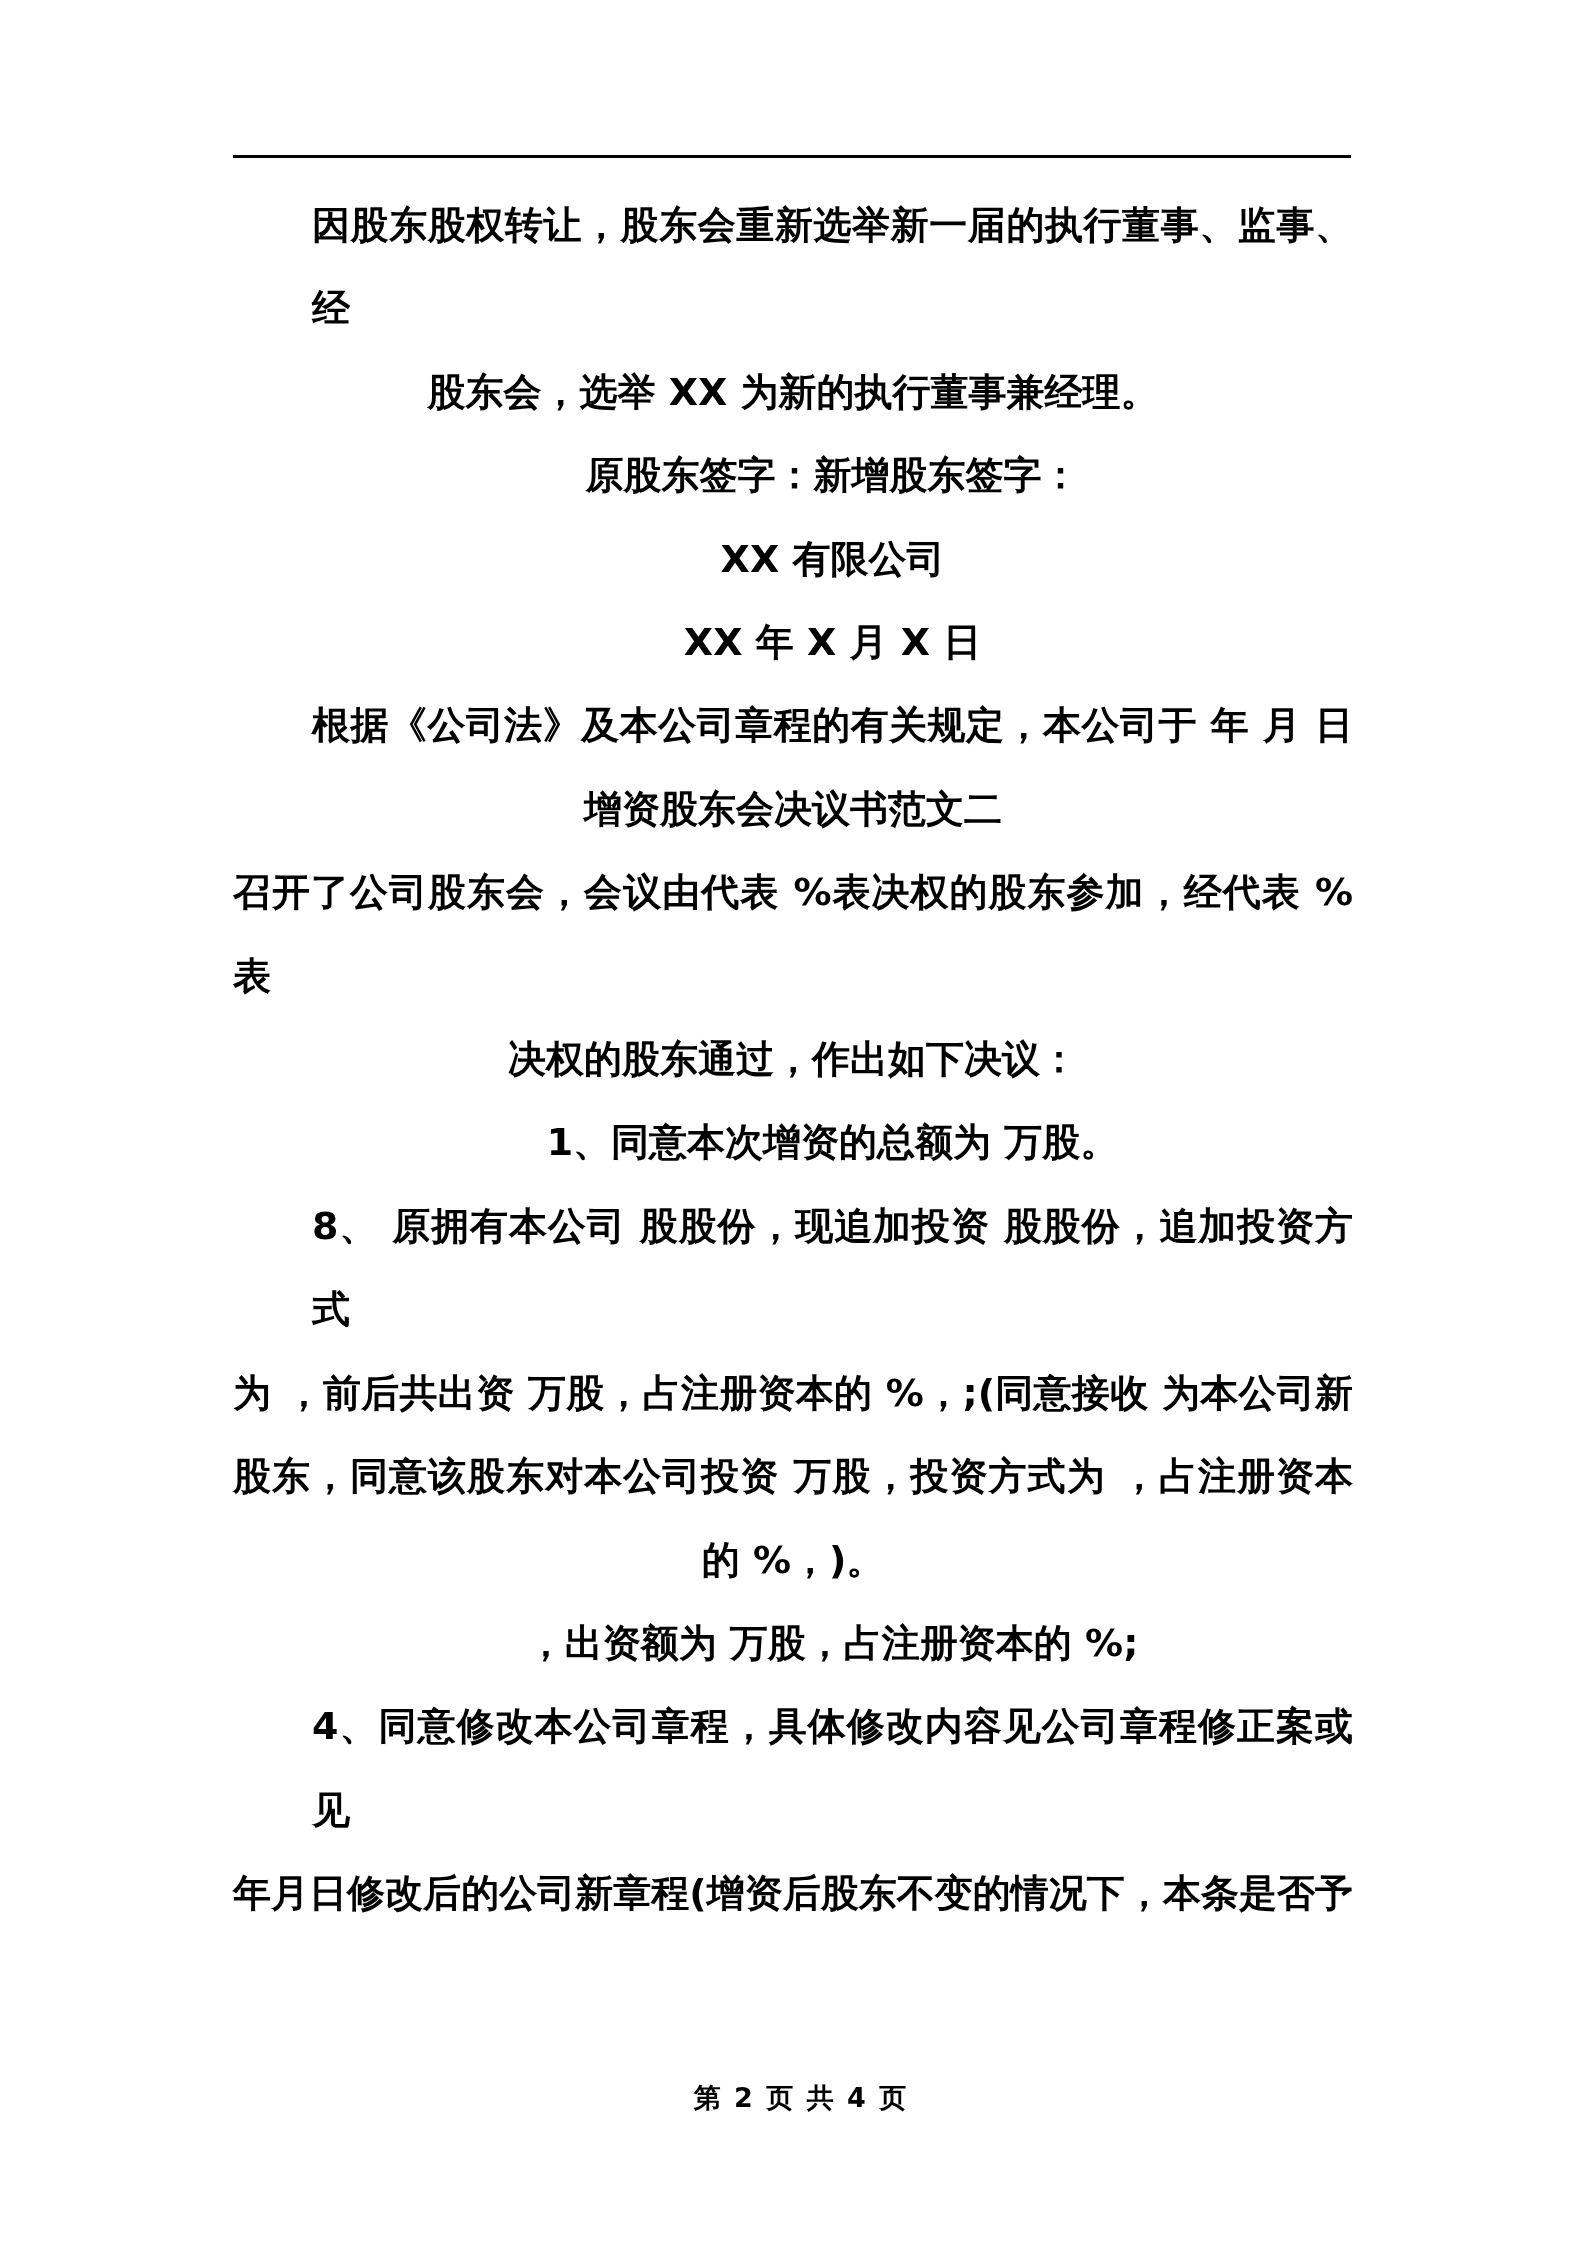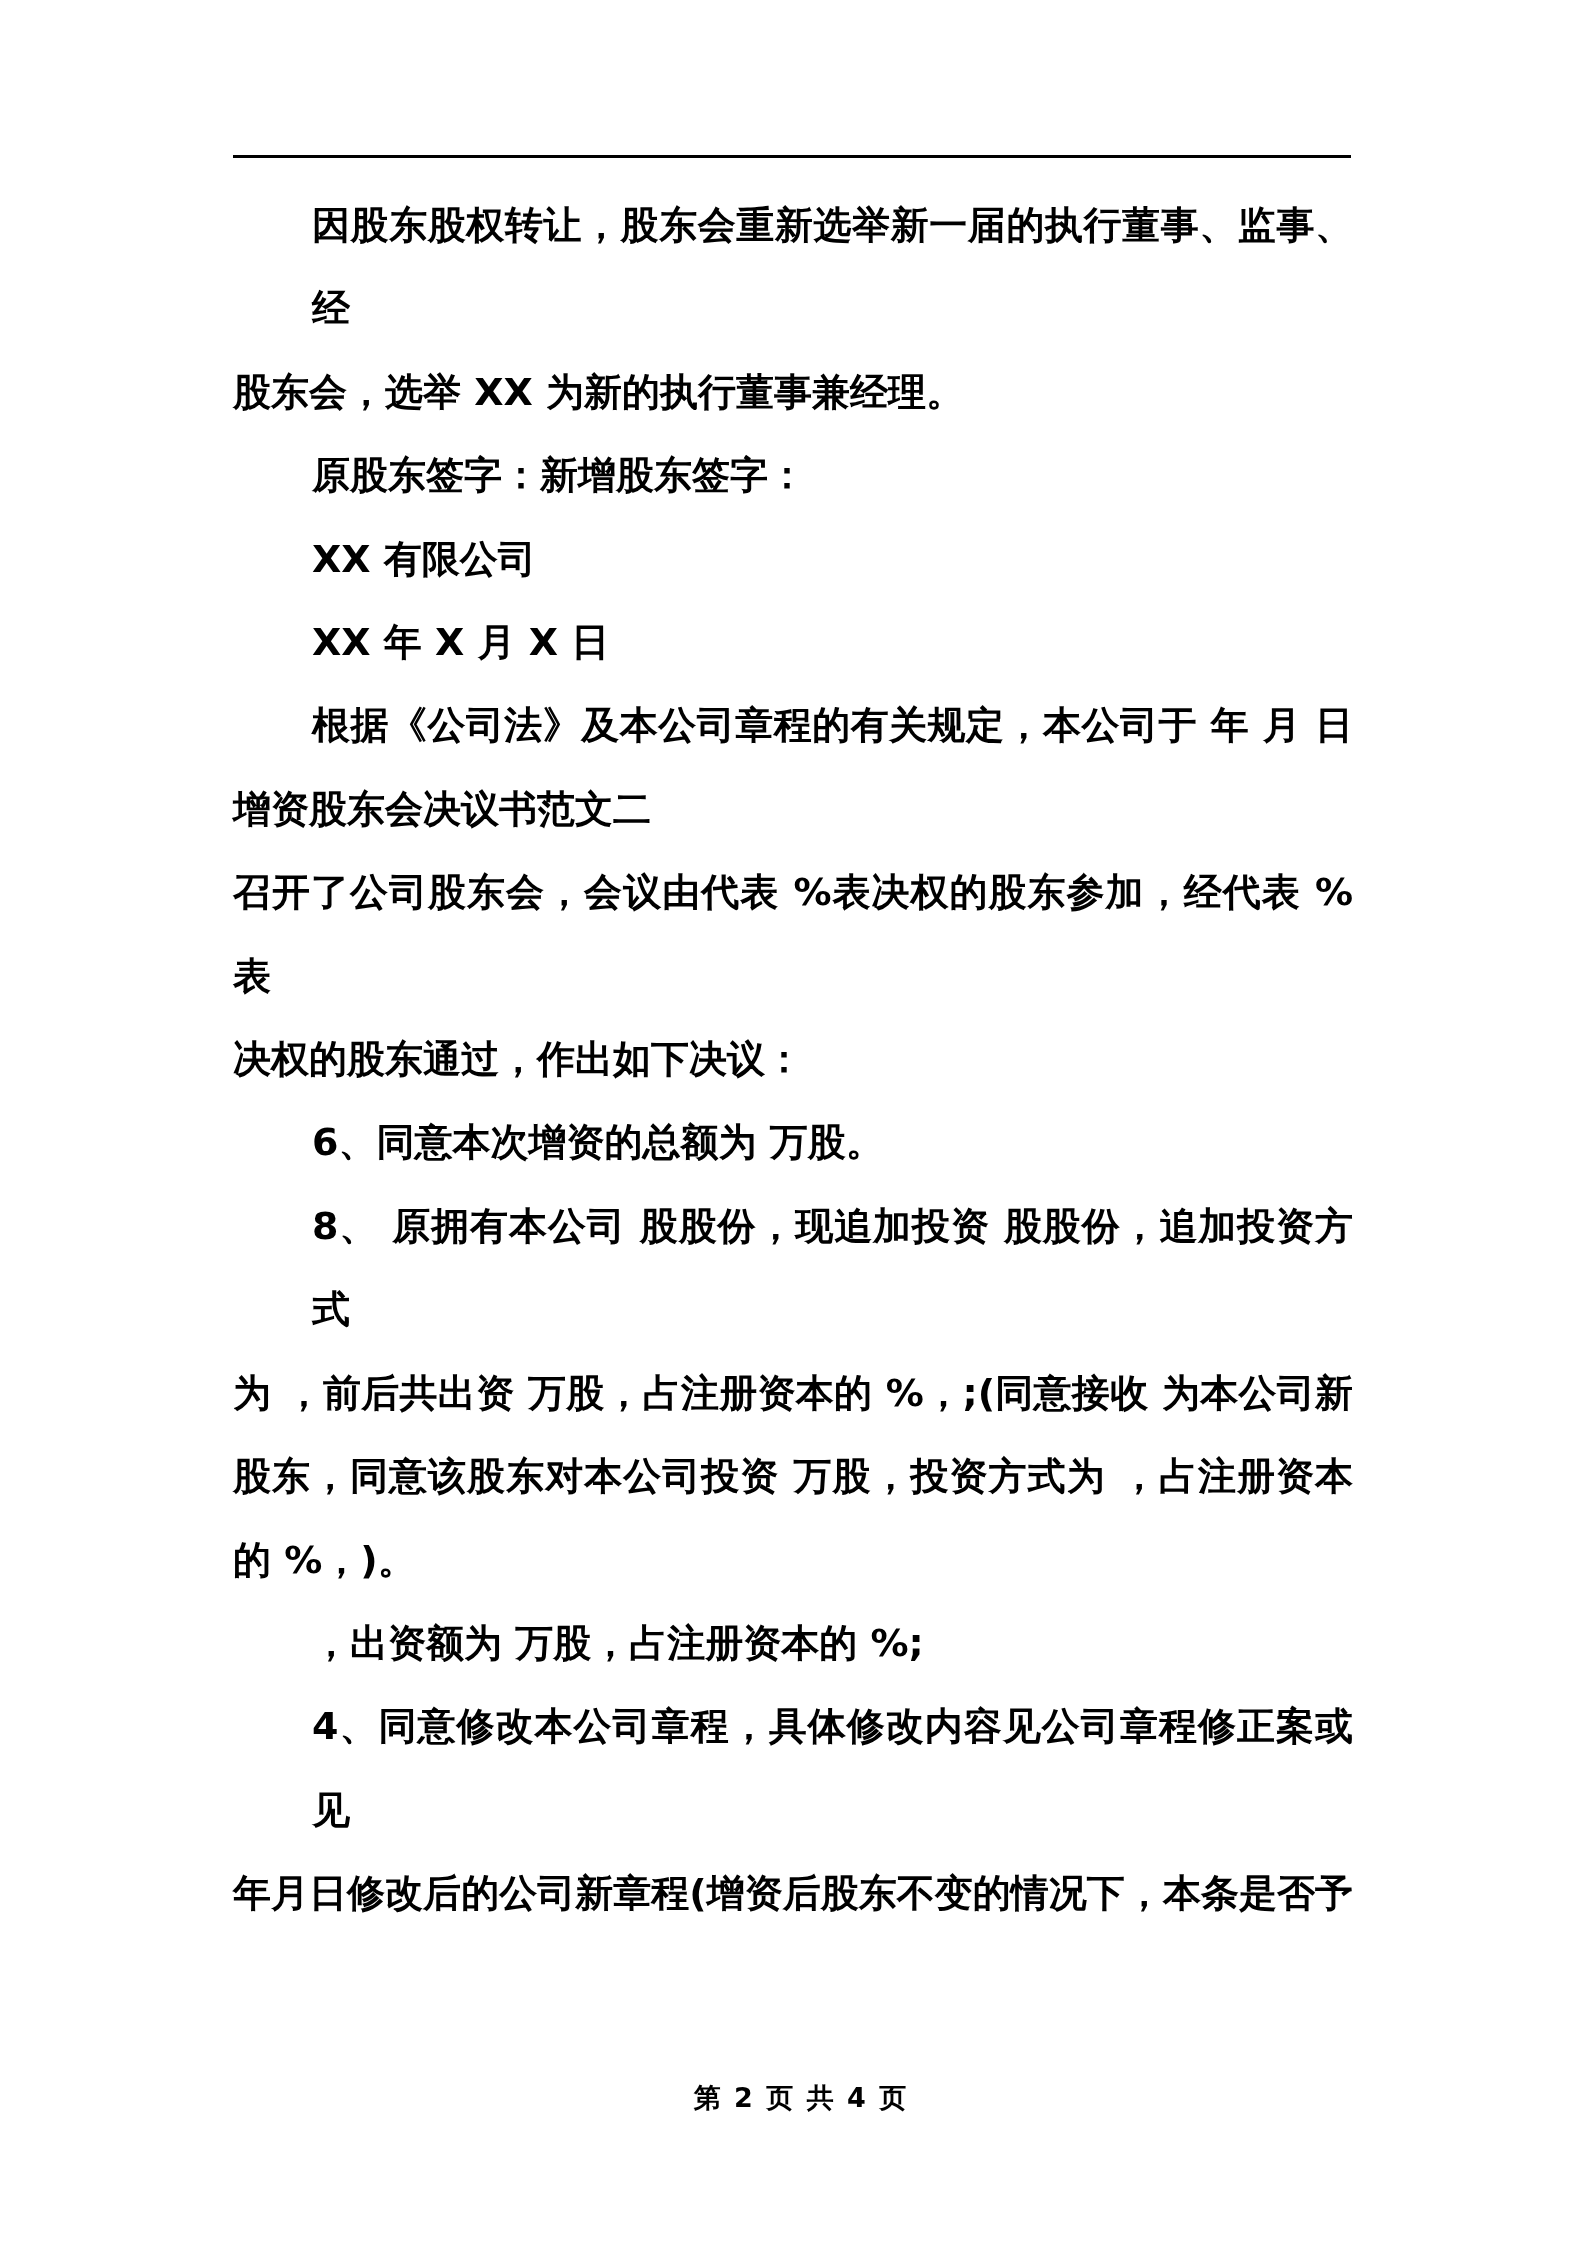--- a/index.html
+++ b/index.html
@@ -30,21 +30,21 @@
     left: 233px;
     top: 184px;
     width: 1120px;
     font-size: 38px;
     font-weight: 700;
     line-height: 83.4px;
     color: #000000;
   }
   .line {
     white-space: pre-wrap;
-    text-align: left;
+    text-align: center;
   }
   .line.indent {
     padding-left: 79px;
   }
   .line.justify {
     text-align: justify;
     text-align-last: justify;
   }
   .page-footer {
     position: absolute;
@@ -66,21 +66,21 @@
   <div class="doc-body" id="doc-body">
       <div class="line indent justify">因股东股权转让，股东会重新选举新一届的执行董事、监事、经</div>
       <div class="line">股东会，选举 XX 为新的执行董事兼经理。</div>
       <div class="line indent">原股东签字：新增股东签字：</div>
       <div class="line indent">XX 有限公司</div>
       <div class="line indent">XX 年 X 月 X 日</div>
       <div class="line indent justify">根据《公司法》及本公司章程的有关规定，本公司于 年 月 日</div>
       <div class="line">增资股东会决议书范文二</div>
       <div class="line justify">召开了公司股东会，会议由代表 %表决权的股东参加，经代表 %表</div>
       <div class="line">决权的股东通过，作出如下决议：</div>
-      <div class="line indent">6、同意本次增资的总额为 万股。</div>
+      <div class="line indent">1、同意本次增资的总额为 万股。</div>
       <div class="line indent justify">8、 原拥有本公司 股股份，现追加投资 股股份，追加投资方式</div>
       <div class="line justify">为 ，前后共出资 万股，占注册资本的 %，;(同意接收 为本公司新</div>
       <div class="line justify">股东，同意该股东对本公司投资 万股，投资方式为 ，占注册资本</div>
       <div class="line">的 %，)。</div>
       <div class="line indent">，出资额为 万股，占注册资本的 %;</div>
       <div class="line indent justify">4、同意修改本公司章程，具体修改内容见公司章程修正案或见</div>
       <div class="line justify">年月日修改后的公司新章程(增资后股东不变的情况下，本条是否予</div>
     </div>
   <div class="page-footer">
     <span>第 2 页 共 4 页</span>

